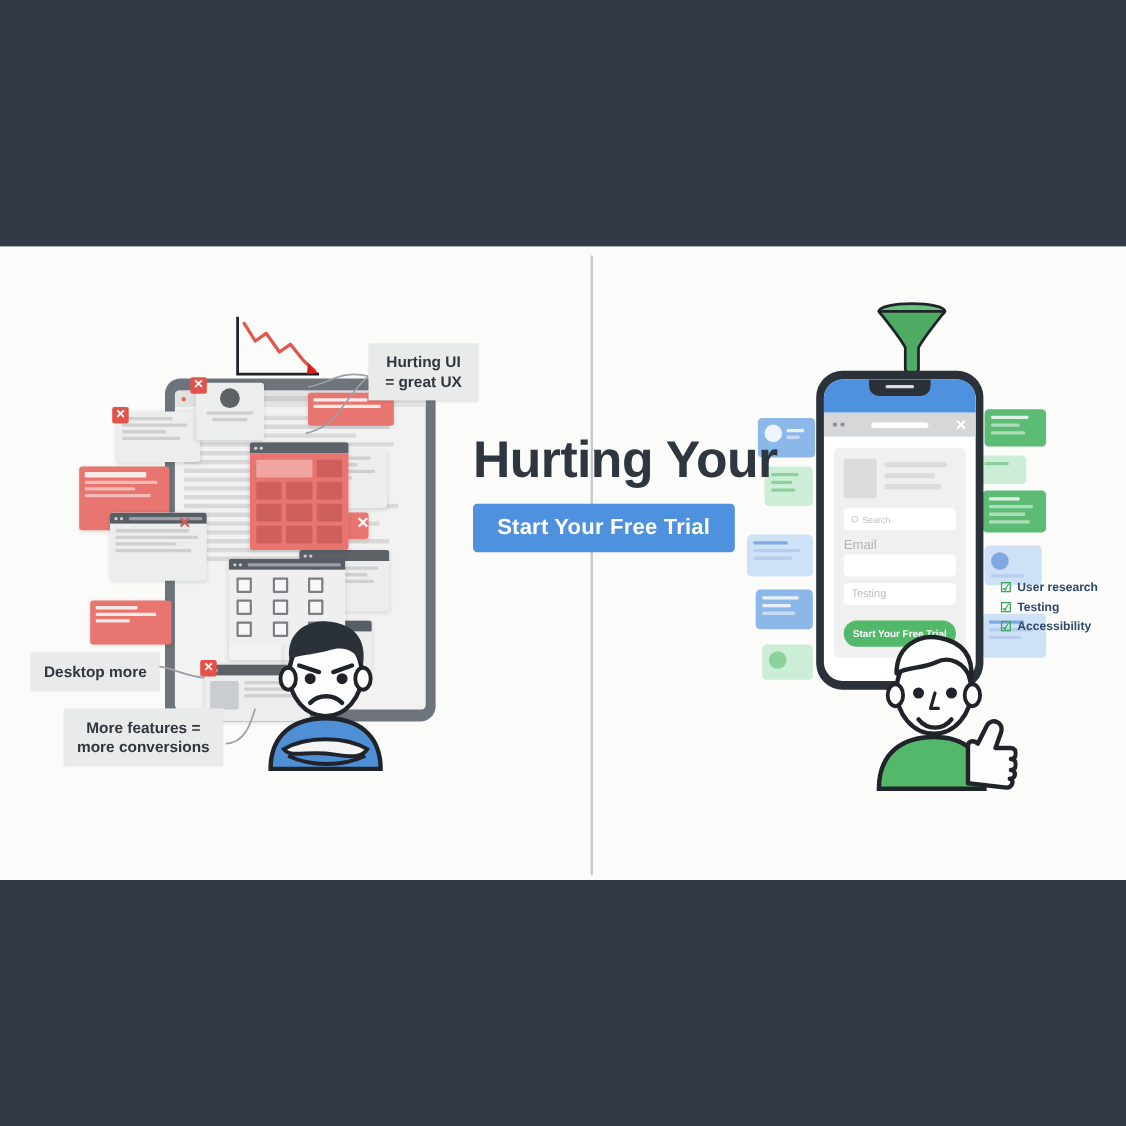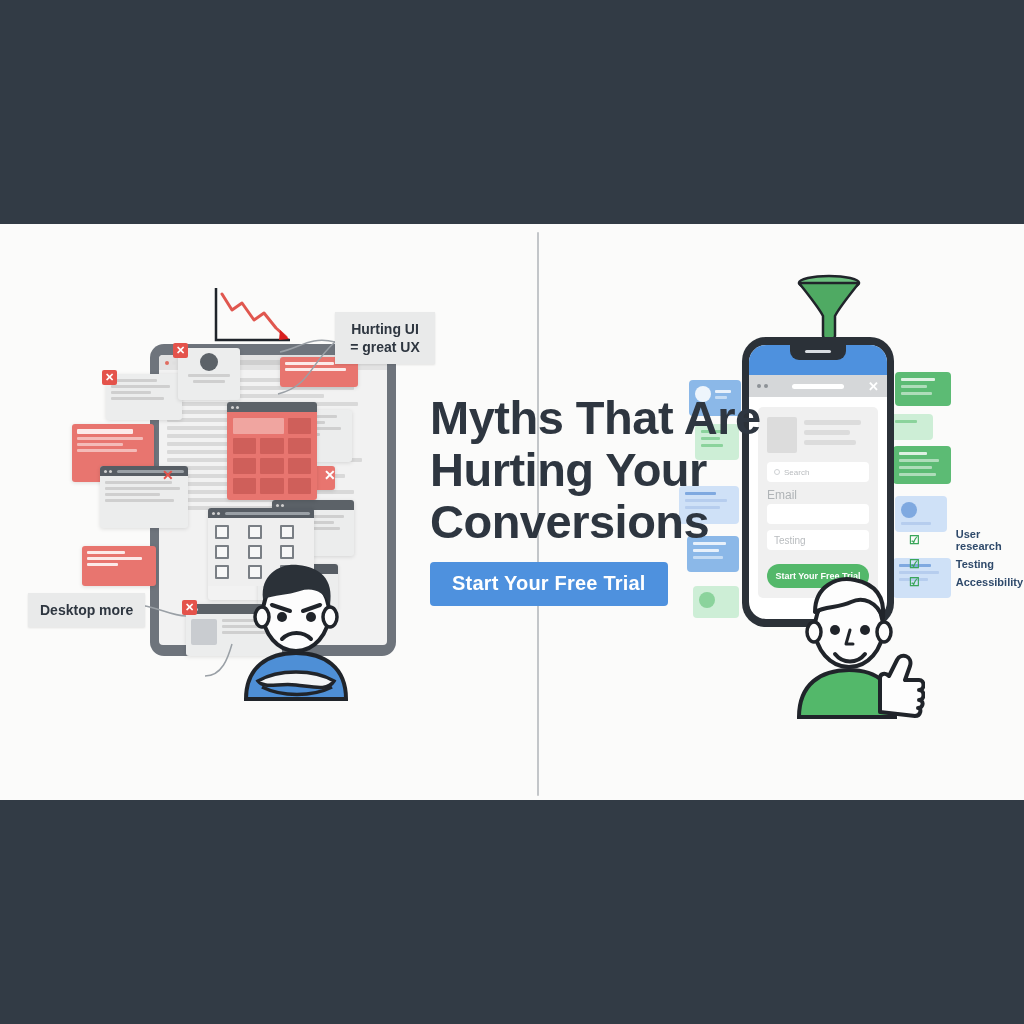--- a/index.html
+++ b/index.html
@@ -170,21 +170,21 @@
   .rcard.ltgreen { background:#cdeed6; }
   .rcard.ltblue  { background:#cfe1f7; }
   .rline { height:3px; background:rgba(255,255,255,0.8); border-radius:1px; }
   .rline.dim { background:rgba(255,255,255,0.5); }
   .ravatar { width:16px; height:16px; border-radius:50%; background:rgba(255,255,255,0.85); }
 
   
   #checklist { position:absolute; left:372px; top:304px; }
   .check-item { display:flex; align-items:center; gap:5px; margin-bottom:6px; }
   .check-mark { color:#3aa65a; font-size:12px; font-weight:bold; line-height:1; }
-  .check-label { font-size:11px; font-weight:bold; color:#2f4a6b;margin-left:31px; }
+  .check-label { font-size:11px; font-weight:bold; color:#2f4a6b; }
 
   
   #avatar-happy { position:absolute; left:248px; top:350px; width:140px; height:145px; }
 </style>
 </head>
 <body>
 
 <div id="stage">
 
   <div class="letterbox" id="bar-top"></div>
@@ -394,20 +394,24 @@
       <path d="M195 452 C 212 452, 218 434, 222 420" stroke="#9aa0a6" stroke-width="1.5" fill="none"></path>
     </svg>
 
     <div class="sticky" id="note-pretty-ui">
       <div>Hurting UI</div>
       <div>= great UX</div>
     </div>
     <div class="sticky" id="note-desktop">
       <div>Desktop more</div>
     </div>
+    <div class="sticky" id="note-features">
+      <div>More features =</div>
+      <div>more conversions</div>
+    </div>
 
     <svg id="avatar-sad" viewBox="0 0 128 140">
       <path d="M14 138 C 14 106, 36 92, 64 92 C 92 92, 114 106, 114 138 Z" fill="#4e8fd6" stroke="#20242a" stroke-width="4"></path>
       <path d="M26 120 C 46 108, 82 108, 102 120 C 96 130, 82 126, 64 124 C 46 122, 32 128, 26 120 Z" fill="#f2f4f6" stroke="#20242a" stroke-width="3.5"></path>
       <path d="M30 126 C 50 136, 80 136, 100 126" stroke="#20242a" stroke-width="3.5" fill="none"></path>
       <ellipse cx="64" cy="52" rx="33" ry="38" fill="#fdfdfd" stroke="#20242a" stroke-width="4"></ellipse>
       <ellipse cx="30" cy="56" rx="7" ry="10" fill="#fdfdfd" stroke="#20242a" stroke-width="3.5"></ellipse>
       <ellipse cx="98" cy="56" rx="7" ry="10" fill="#fdfdfd" stroke="#20242a" stroke-width="3.5"></ellipse>
       <path d="M31 38 C 28 12, 50 2, 66 4 C 88 6, 102 18, 98 44 C 92 30, 80 26, 68 30 C 56 34, 42 34, 31 38 Z" fill="#2b3138"></path>
       <circle cx="50" cy="56" r="5" fill="#20242a"></circle>
@@ -546,20 +550,18 @@
       <path d="M30 38 C 30 12, 52 2, 70 6 C 90 10, 100 22, 98 44 C 92 28, 78 22, 66 28 C 54 34, 40 32, 30 38 Z" fill="#fdfdfd" stroke="#20242a" stroke-width="4" stroke-linejoin="round"></path>
       <circle cx="50" cy="56" r="5" fill="#20242a"></circle>
       <circle cx="80" cy="56" r="5" fill="#20242a"></circle>
       <path d="M65 56 L61 70 L68 70" stroke="#20242a" stroke-width="3" fill="none" stroke-linecap="round" stroke-linejoin="round"></path>
       <path d="M50 80 C 58 90, 72 90, 80 80" stroke="#20242a" stroke-width="4" fill="none" stroke-linecap="round"></path>
     </svg>
   </div>
 
   <div id="headline-block">
     <div id="headline">
-      <div>Myths That Are</div>
       <div>Hurting Your</div>
-      <div>Conversions</div>
     </div>
     <button id="cta-button">Start Your Free Trial</button>
   </div>
 
 </div>
 
 </body></html>

